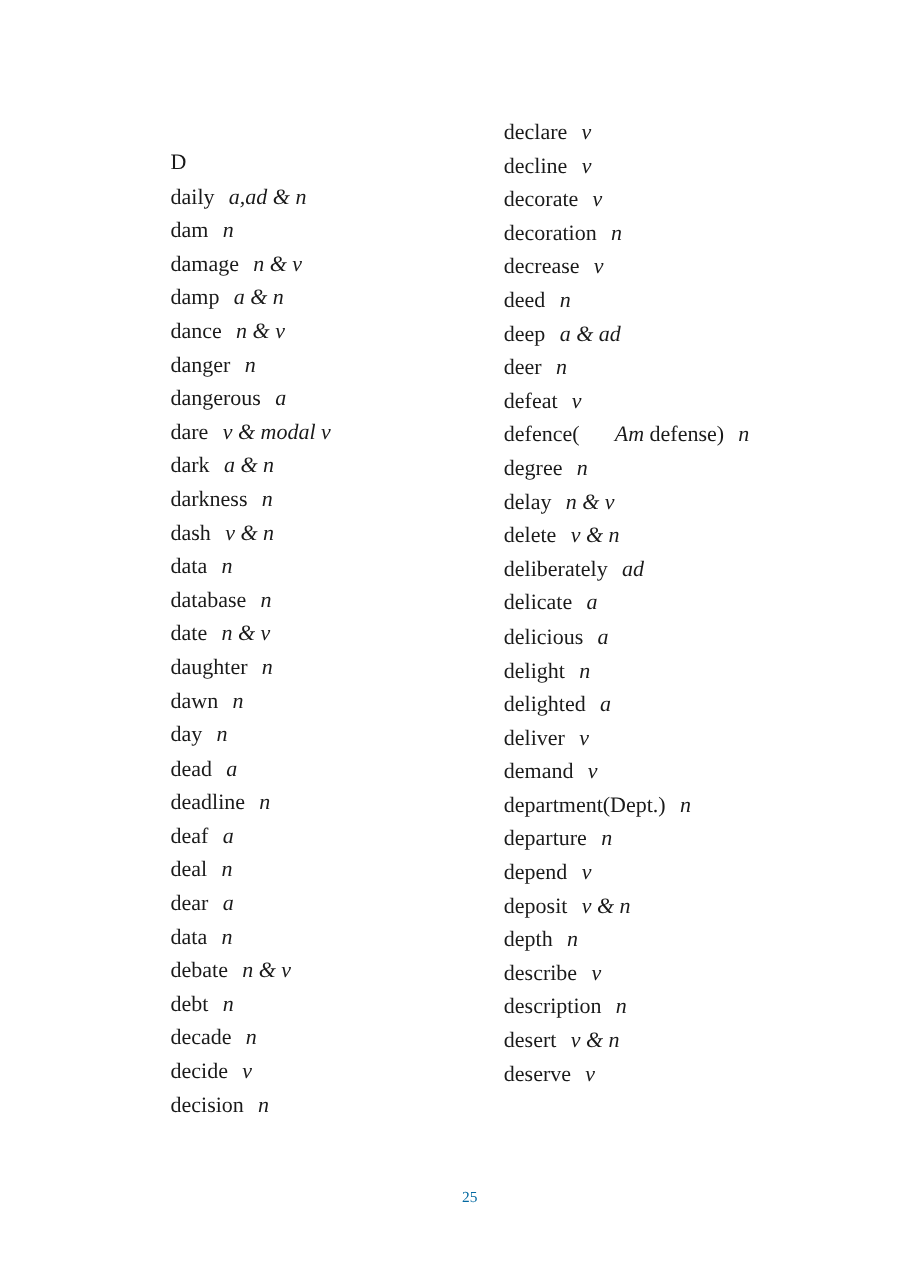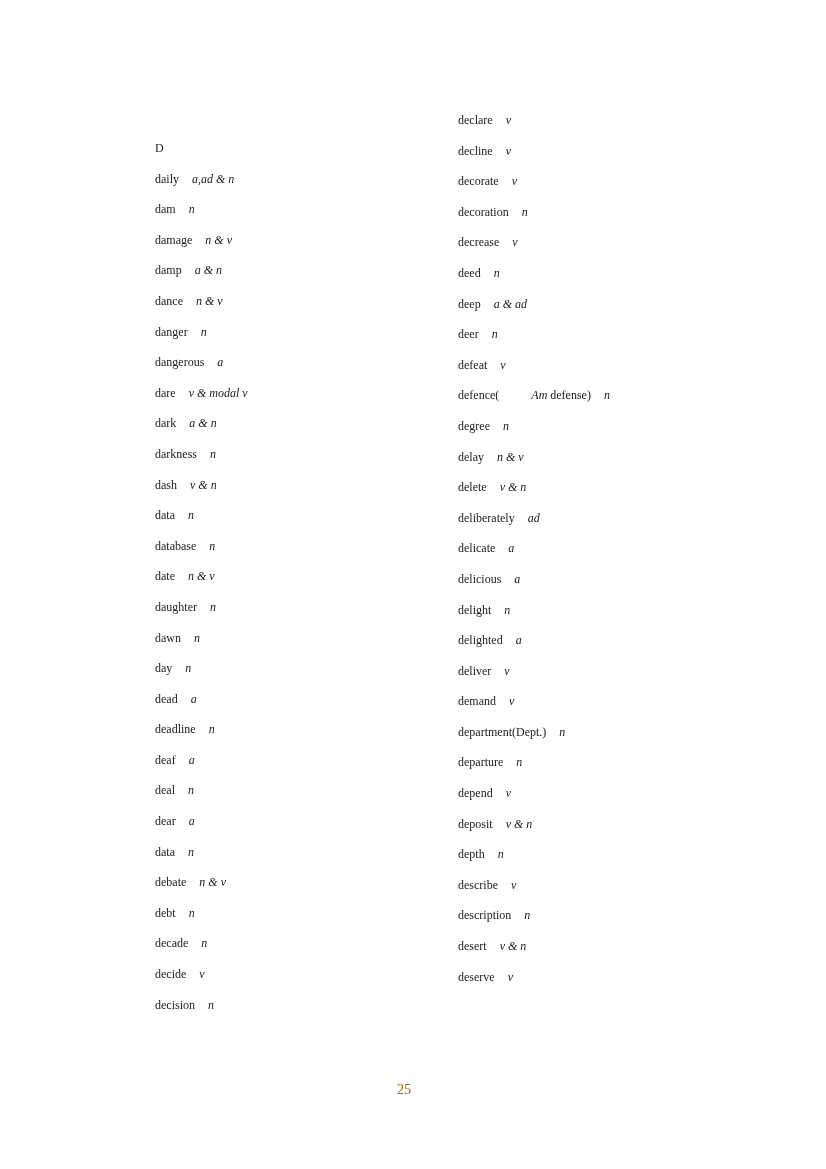--- a/index.html
+++ b/index.html
@@ -11,42 +11,42 @@
     position: relative;
     width: 826px;
     height: 1169px;
     background: #ffffff;
     overflow: hidden;
     font-family: "Liberation Serif", serif;
     color: #1a1a1a;
   }
   .column {
     position: absolute;
-    font-size: 12px;
+    font-size: 20px;
     line-height: 30.6px;
     white-space: nowrap;
   }
   #col-left  { left: 155px; top: 133px; }
   #col-right { left: 458px; top: 105px; }
   .entry { height: 30.6px; }
   .word { font-style: normal; }
   .witalic { font-style: italic; margin-left: 32px; }
   .pos {
     font-style: italic;
     margin-left: 13px;
   }
   .page-number {
     position: absolute;
     top: 1082px;
     left: 397px;
     width: 60px;
-    text-align: left;
+    text-align: center;
     font-size: 14px;
     line-height: 16px;
-    color: #a16207;
+    color: #0369a1;
   }
 </style>
 </head>
 <body>
 
 <div class="page">
   <div class="column" id="col-left">
       <div class="entry"><span class="word">D</span></div>
       <div class="entry"><span class="word">daily</span><span class="pos">a,ad &amp; n</span></div>
       <div class="entry"><span class="word">dam</span><span class="pos">n</span></div>

